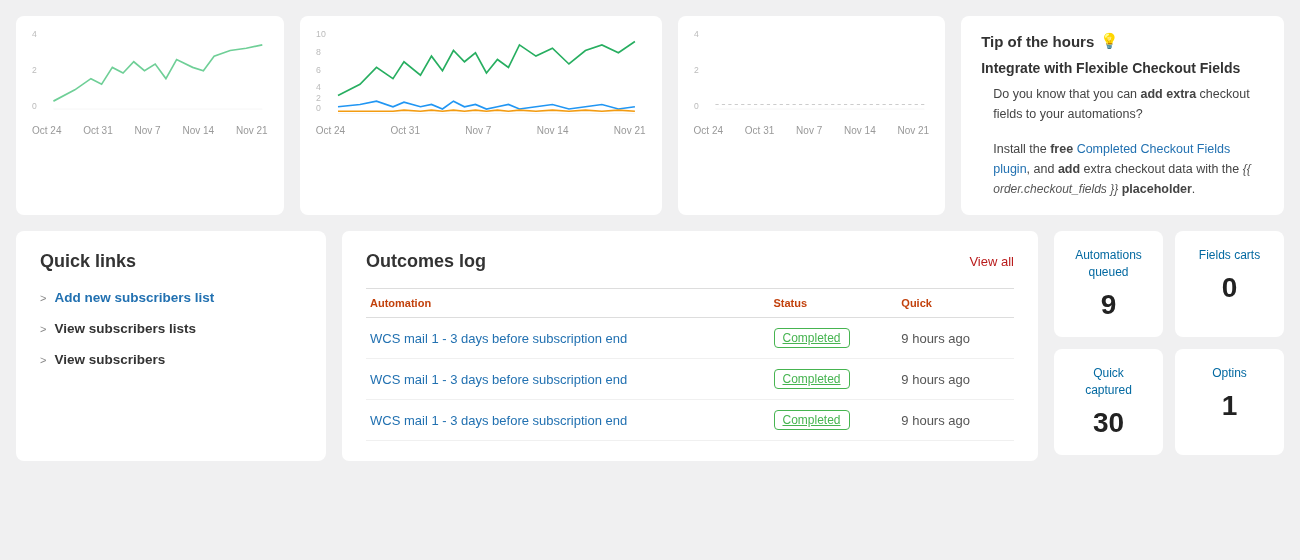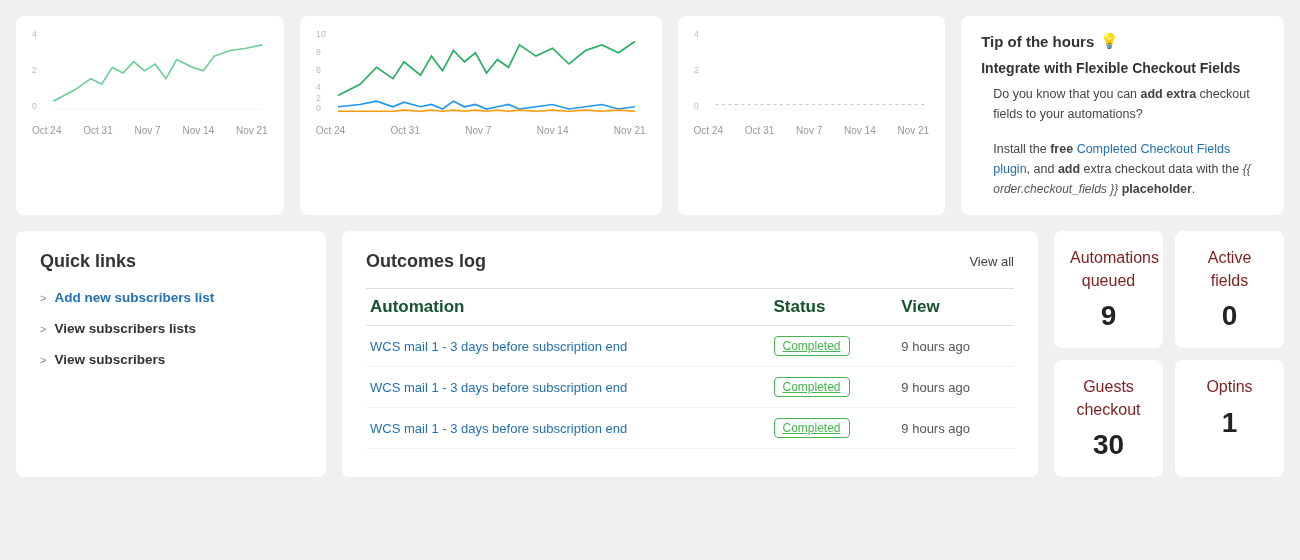--- a/index.html
+++ b/index.html
@@ -118,37 +118,37 @@
       display: flex;
       justify-content: space-between;
       align-items: center;
       margin-bottom: 16px;
     }
     .outcomes-title {
       font-size: 18px;
       font-weight: 700;
     }
     .view-all-link {
-      color: #404040;
+      color: #b91c1c;
       font-size: 13px;
       cursor: pointer;
       text-decoration: none;
     }
     .outcomes-table {
       width: 100%;
       border-collapse: collapse;
     }
     .outcomes-table th {
       text-align: left;
       font-weight: 700;
-      font-size: 17px;
+      font-size: 11px;
       border-top: 1px solid #ddd;
       border-bottom: 1px solid #ddd;
       padding: 8px 4px;
-      color: #14532d;
+      color: #c2410c;
     }
     .outcomes-table td {
       padding: 10px 4px;
       border-bottom: 1px solid #f0f0f0;
       font-size: 13px;
       vertical-align: middle;
     }
     .automation-link {
       color: #2271b1;
       text-decoration: none;
@@ -183,22 +183,22 @@
     }
     .stat-card {
       background: #fff;
       border-radius: 8px;
       padding: 16px;
       flex: 1;
       min-width: 100px;
       text-align: center;
     }
     .stat-label {
-      font-size: 16px;
-      color: #7f1d1d;
+      font-size: 12px;
+      color: #0369a1;
       margin-bottom: 8px;
       line-height: 1.4;
     }
     .stat-value {
       font-size: 28px;
       font-weight: 600;
       color: #222;
     }
 
     
@@ -314,21 +314,21 @@
       <div class="outcomes-header">
         <div class="outcomes-title">Outcomes log</div>
         <a class="view-all-link">View all</a>
       </div>
 
       <table class="outcomes-table">
         <thead>
           <tr>
             <th>Automation</th>
             <th>Status</th>
-            <th>View</th>
+            <th>Quick</th>
           </tr>
         </thead>
         <tbody>
           <tr>
             <td>
               <a class="automation-link">WCS mail 1 - 3 days before subscription end</a>
             </td>
             <td>
               <span class="status-badge">Completed</span>
             </td>
@@ -356,27 +356,27 @@
       </table>
     </div>
 
     <div class="stats-col">
       <div class="stats-row-pair">
         <div class="stat-card">
           <div class="stat-label">Automations queued</div>
           <div class="stat-value">9</div>
         </div>
         <div class="stat-card">
-          <div class="stat-label">Active fields</div>
+          <div class="stat-label">Fields carts</div>
           <div class="stat-value">0</div>
         </div>
       </div>
       <div class="stats-row-pair">
         <div class="stat-card">
-          <div class="stat-label">Guests checkout</div>
+          <div class="stat-label">Quick captured</div>
           <div class="stat-value">30</div>
         </div>
         <div class="stat-card">
           <div class="stat-label">Optins</div>
           <div class="stat-value">1</div>
         </div>
       </div>
     </div>
 
   </div>

